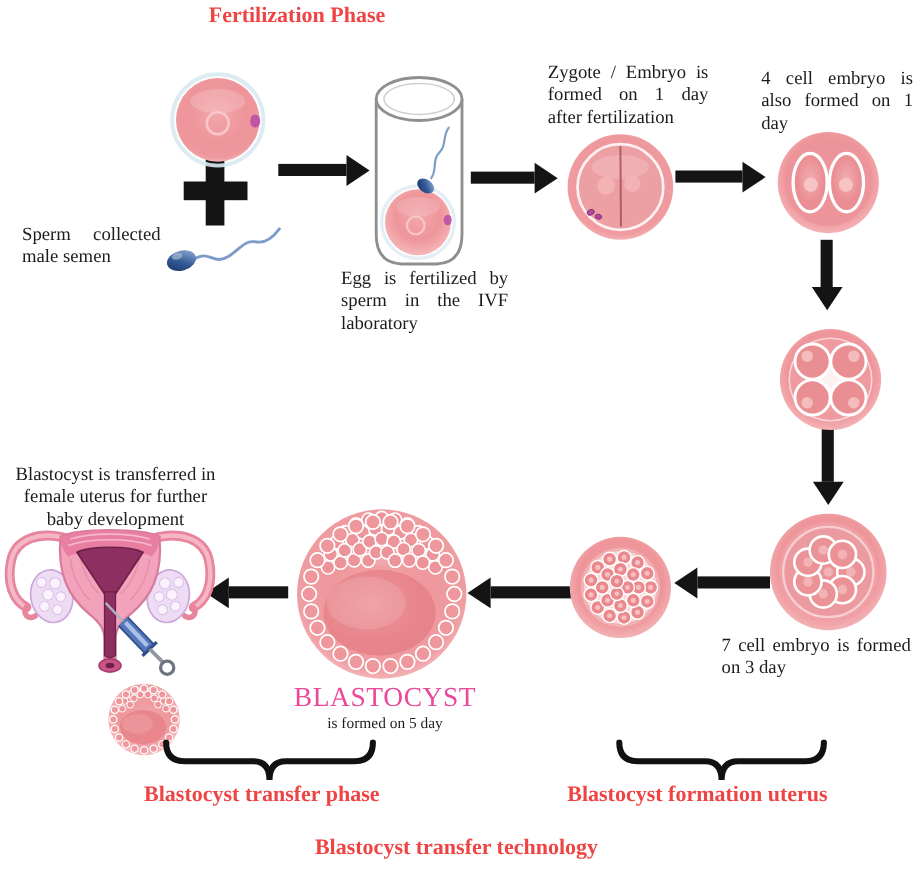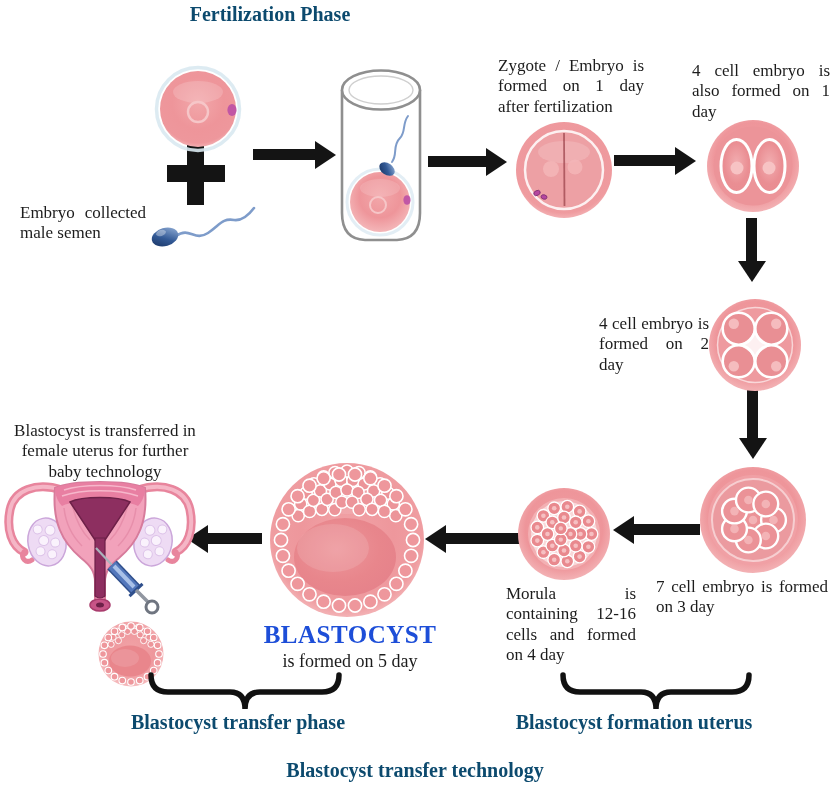--- a/index.html
+++ b/index.html
@@ -2,23 +2,23 @@
 <html><head>
 <meta charset="utf-8">
 <style>
   html,body{margin:0;padding:0;background:#ffffff;}
   .stage{position:relative;width:835px;height:800px;background:#ffffff;overflow:hidden;
          font-family:"Liberation Serif","DejaVu Serif",serif;color:#1c1c1c;}
   .abs{position:absolute;}
   .txt{position:absolute;font-size:17px;line-height:1.2;color:#1c1c1c;}
   .just{text-align:justify;}
   .ctr{text-align:center;}
-  .b20{font-weight:bold;font-size:20px;line-height:1.15;color:#0c4a6e;}
-  .b25{font-weight:bold;font-size:25px;letter-spacing:.5px;color:#1d4ed8;}
-  .sub18{font-size:18px;}
+  .b20{font-weight:bold;font-size:20px;line-height:1.15;color:#ef4444;}
+  .b25{font-weight:normal;font-size:25px;letter-spacing:.5px;color:#ec4899;}
+  .sub18{font-size:14px;}
   
   .arr{position:absolute;background:#141414;}
   .arr.h{height:11px;}
   .arr.v{width:11px;}
   .arr.h::after{content:'';position:absolute;top:-8.5px;width:0;height:0;
     border-top:14px solid transparent;border-bottom:14px solid transparent;}
   .arr.right::after{right:-21px;border-left:21px solid #141414;}
   .arr.left::after{left:-21px;border-right:21px solid #141414;}
   .arr.v::after{content:'';position:absolute;left:-8.5px;bottom:-21px;width:0;height:0;
     border-left:14px solid transparent;border-right:14px solid transparent;
@@ -27,29 +27,28 @@
   svg{display:block;}
 </style>
 </head>
 <body>
 
 <div class="stage">
 
   <div class="txt ctr b20" style="left:150px;top:3px;width:240px;">Fertilization Phase</div>
   <div class="txt ctr b20" style="left:265px;top:759px;width:300px;">Blastocyst transfer technology</div>
 
-  <div class="txt just" style="left:20px;top:203px;width:126px;">Embryo collected male semen</div>
+  <div class="txt just" style="left:20px;top:203px;width:126px;">Sperm collected male semen</div>
+  <div class="txt just" style="left:310px;top:243px;width:152px;">Egg is fertilized by sperm in the IVF laboratory</div>
   <div class="txt just" style="left:498px;top:56px;width:146px;">Zygote / Embryo is formed on 1 day after fertilization</div>
   <div class="txt just" style="left:692px;top:61px;width:138px;">4 cell embryo is also formed on 1 day</div>
-  <div class="txt just" style="left:599px;top:314px;width:110px;">4 cell embryo is formed on 2 day</div>
   <div class="txt just" style="left:656px;top:577px;width:172px;">7 cell embryo is formed on 3 day</div>
-  <div class="txt just" style="left:506px;top:584px;width:130px;">Morula is containing 12-16 cells and formed on 4 day</div>
   <div class="txt ctr b25" style="left:255px;top:620px;width:190px;">BLASTOCYST</div>
   <div class="txt ctr sub18" style="left:255px;top:651px;width:190px;">is formed on 5 day</div>
-  <div class="txt ctr" style="left:4px;top:421px;width:202px;">Blastocyst is transferred in female uterus for further baby technology</div>
+  <div class="txt ctr" style="left:4px;top:421px;width:202px;">Blastocyst is transferred in female uterus for further baby development</div>
   <div class="txt ctr b20" style="left:112px;top:711px;width:252px;text-align:center;">Blastocyst transfer phase</div>
   <div class="txt ctr b20" style="left:500px;top:711px;width:268px;">Blastocyst formation uterus</div>
 
   <div class="abs" style="left:167px;top:142px;width:58px;height:63px;">
     <div class="plusbar" style="left:20px;top:0;width:17px;height:63px;"></div>
     <div class="plusbar" style="left:0;top:23px;width:58px;height:17px;"></div>
   </div>
 
   <div class="arr h right" style="left:253px;top:149px;width:62px;"></div>
   <div class="arr h right" style="left:428px;top:156px;width:58px;"></div>

